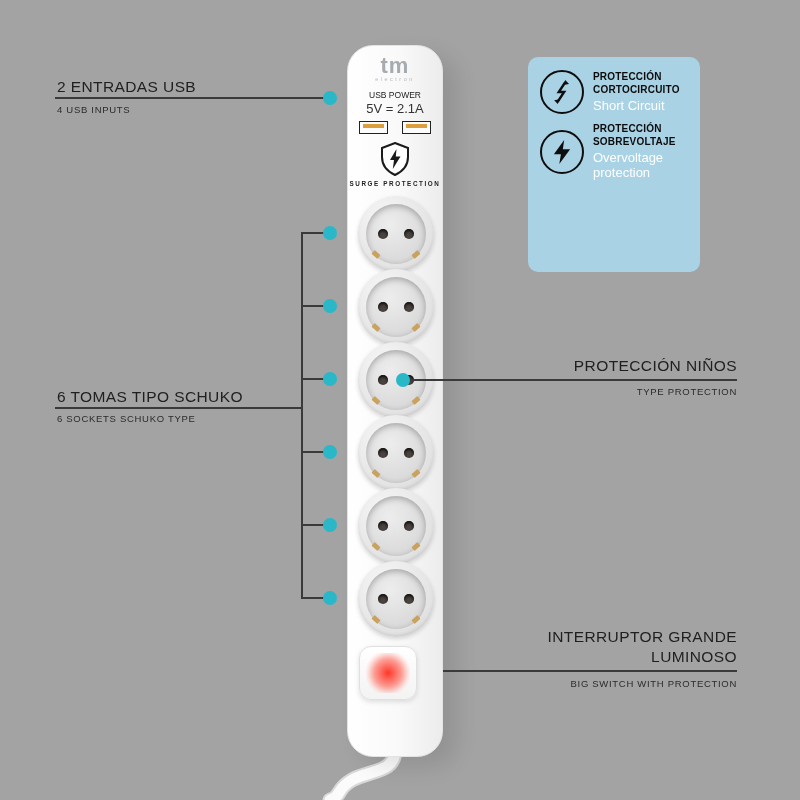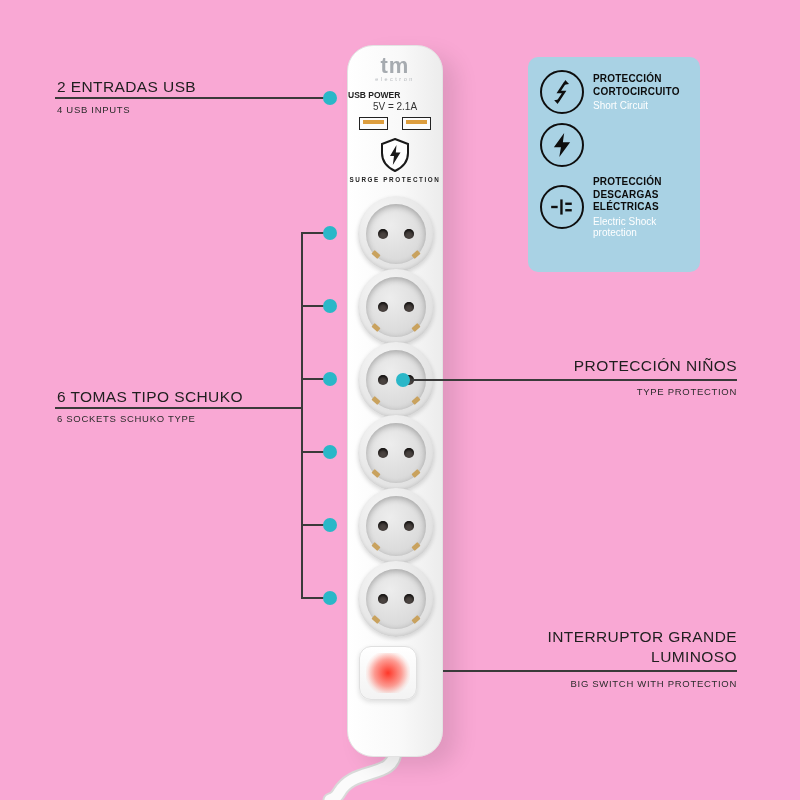--- a/index.html
+++ b/index.html
@@ -1,35 +1,35 @@
 <!DOCTYPE html>
 <html><head>
 <meta charset="utf-8">
 <style>
   html,body{margin:0;padding:0;background:#fff;}
-  .canvas{position:relative;width:800px;height:800px;background:#f9a8d4;overflow:hidden;
+  .canvas{position:relative;width:800px;height:800px;background:#a3a3a3;overflow:hidden;
           font-family:"Liberation Sans", sans-serif;}
 
   
   .ann-title{position:absolute;font-weight:normal;font-size:15.5px;color:#1f1f1f;letter-spacing:.4px;white-space:nowrap;}
   .ann-sub{position:absolute;font-size:9.5px;color:#2b2b2b;letter-spacing:.7px;white-space:nowrap;}
   .ra{text-align:right;}
   .hline{position:absolute;height:1.6px;background:#3a3a3a;}
   .vline{position:absolute;width:1.6px;background:#3a3a3a;}
   .dot{position:absolute;width:14px;height:14px;border-radius:50%;background:#2ab7c8;}
 
   
   .strip{position:absolute;left:347px;top:45px;width:96px;height:712px;box-sizing:border-box;
          background:linear-gradient(90deg,#ffffff 0%,#f9f9f9 55%,#ececec 100%);
          border:1px solid #e3e3e3;border-radius:26px;
          box-shadow:14px 10px 22px rgba(0,0,0,.10);}
   .brand{margin-top:10px;text-align:center;color:#a6abb0;font-weight:bold;font-size:22px;line-height:20px;letter-spacing:1px;}
   .brand-sub{text-align:center;color:#b5b9bd;font-size:5.5px;letter-spacing:2.5px;}
-  .usb-title{margin-top:8px;text-align:left;font-size:8.5px;font-weight:bold;color:#222;}
-  .usb-spec{text-align:center;font-size:10px;color:#333;margin-top:1px;}
+  .usb-title{margin-top:8px;text-align:center;font-size:8.5px;font-weight:normal;color:#222;}
+  .usb-spec{text-align:center;font-size:13px;color:#333;margin-top:1px;}
   .usb-row{display:flex;justify-content:center;gap:14px;margin-top:5px;}
   .usb-port{width:29px;height:13px;border:1.6px solid #222;background:#fcfcfc;position:relative;box-sizing:border-box;}
   .usb-tab{position:absolute;top:2px;left:3px;right:3px;height:4px;background:#dd9e3e;}
   .shield-wrap{margin-top:8px;display:flex;justify-content:center;}
   .surge{margin-top:4px;text-align:center;font-size:6.3px;font-weight:bold;letter-spacing:1.6px;color:#222;white-space:nowrap;}
 
   .socket{position:absolute;left:10px;width:76px;height:76px;border-radius:50%;
           background:radial-gradient(circle at 35% 30%,#f7f7f7,#e2e2e2 70%,#cfcfcf);
           box-shadow:0 2px 4px rgba(0,0,0,.15), inset 0 -2px 3px rgba(0,0,0,.08);}
   .recess{position:absolute;inset:8px;border-radius:50%;
@@ -51,21 +51,21 @@
   .cable-svg{position:absolute;left:310px;top:748px;}
 
   
   .protection-box{position:absolute;left:528px;top:57px;width:172px;height:215px;box-sizing:border-box;
           background:#a9d2e4;border-radius:10px;padding:13px 19px 10px 12px;
           display:flex;flex-direction:column;gap:9px;}
   .p-item{display:flex;align-items:center;gap:9px;}
   .p-icon{width:44px;height:44px;min-width:44px;border-radius:50%;border:2.5px solid #0e0e0e;
           display:flex;align-items:center;justify-content:center;box-sizing:border-box;}
   .p-title{font-size:10px;font-weight:bold;color:#0c0c0c;line-height:1.25;letter-spacing:.2px;}
-  .p-sub{font-size:10px;color:#ffffff;margin-top:2px;}
+  .p-sub{font-size:13px;color:#ffffff;margin-top:2px;}
 </style>
 </head>
 <body>
 
 <div class="canvas">
 
   <svg class="cable-svg" width="140" height="52" viewBox="0 0 140 52">
     <path d="M85 2 C85 25 60 22 42 32 C26 41 32 48 20 52" stroke="#d9d9d9" stroke-width="15" fill="none" stroke-linecap="round"></path>
     <path d="M85 2 C85 25 60 22 42 32 C26 41 32 48 20 52" stroke="#fbfbfb" stroke-width="11" fill="none" stroke-linecap="round"></path>
   </svg>
@@ -191,32 +191,22 @@
         <div class="p-sub">Short Circuit</div>
       </div>
     </div>
 
     <div class="p-item">
       <div class="p-icon">
         <svg width="26" height="26" viewBox="0 0 24 24">
           <polygon points="14,1 4.5,14 11,14 9.5,23 19.5,9.5 12.8,9.5" fill="#0e0e0e"></polygon>
         </svg>
       </div>
-    </div>
-
-    <div class="p-item">
-      <div class="p-icon">
-        <svg width="26" height="26" viewBox="0 0 24 24">
-          <line x1="2" y1="12" x2="8" y2="12" stroke="#0e0e0e" stroke-width="2.2"></line>
-          <line x1="11.5" y1="5" x2="11.5" y2="19" stroke="#0e0e0e" stroke-width="2.2"></line>
-          <line x1="15" y1="9" x2="21" y2="9" stroke="#0e0e0e" stroke-width="2.2"></line>
-          <line x1="15" y1="15" x2="21" y2="15" stroke="#0e0e0e" stroke-width="2.2"></line>
-        </svg>
-      </div>
       <div class="p-text">
-        <div class="p-title">PROTECCIÓN DESCARGAS ELÉCTRICAS</div>
-        <div class="p-sub">Electric Shock protection</div>
-      </div>
-    </div>
+        <div class="p-title">PROTECCIÓN SOBREVOLTAJE</div>
+        <div class="p-sub">Overvoltage protection</div>
+      </div>
+    </div>
+
 
   </div>
 
 </div>
 
 </body></html>

